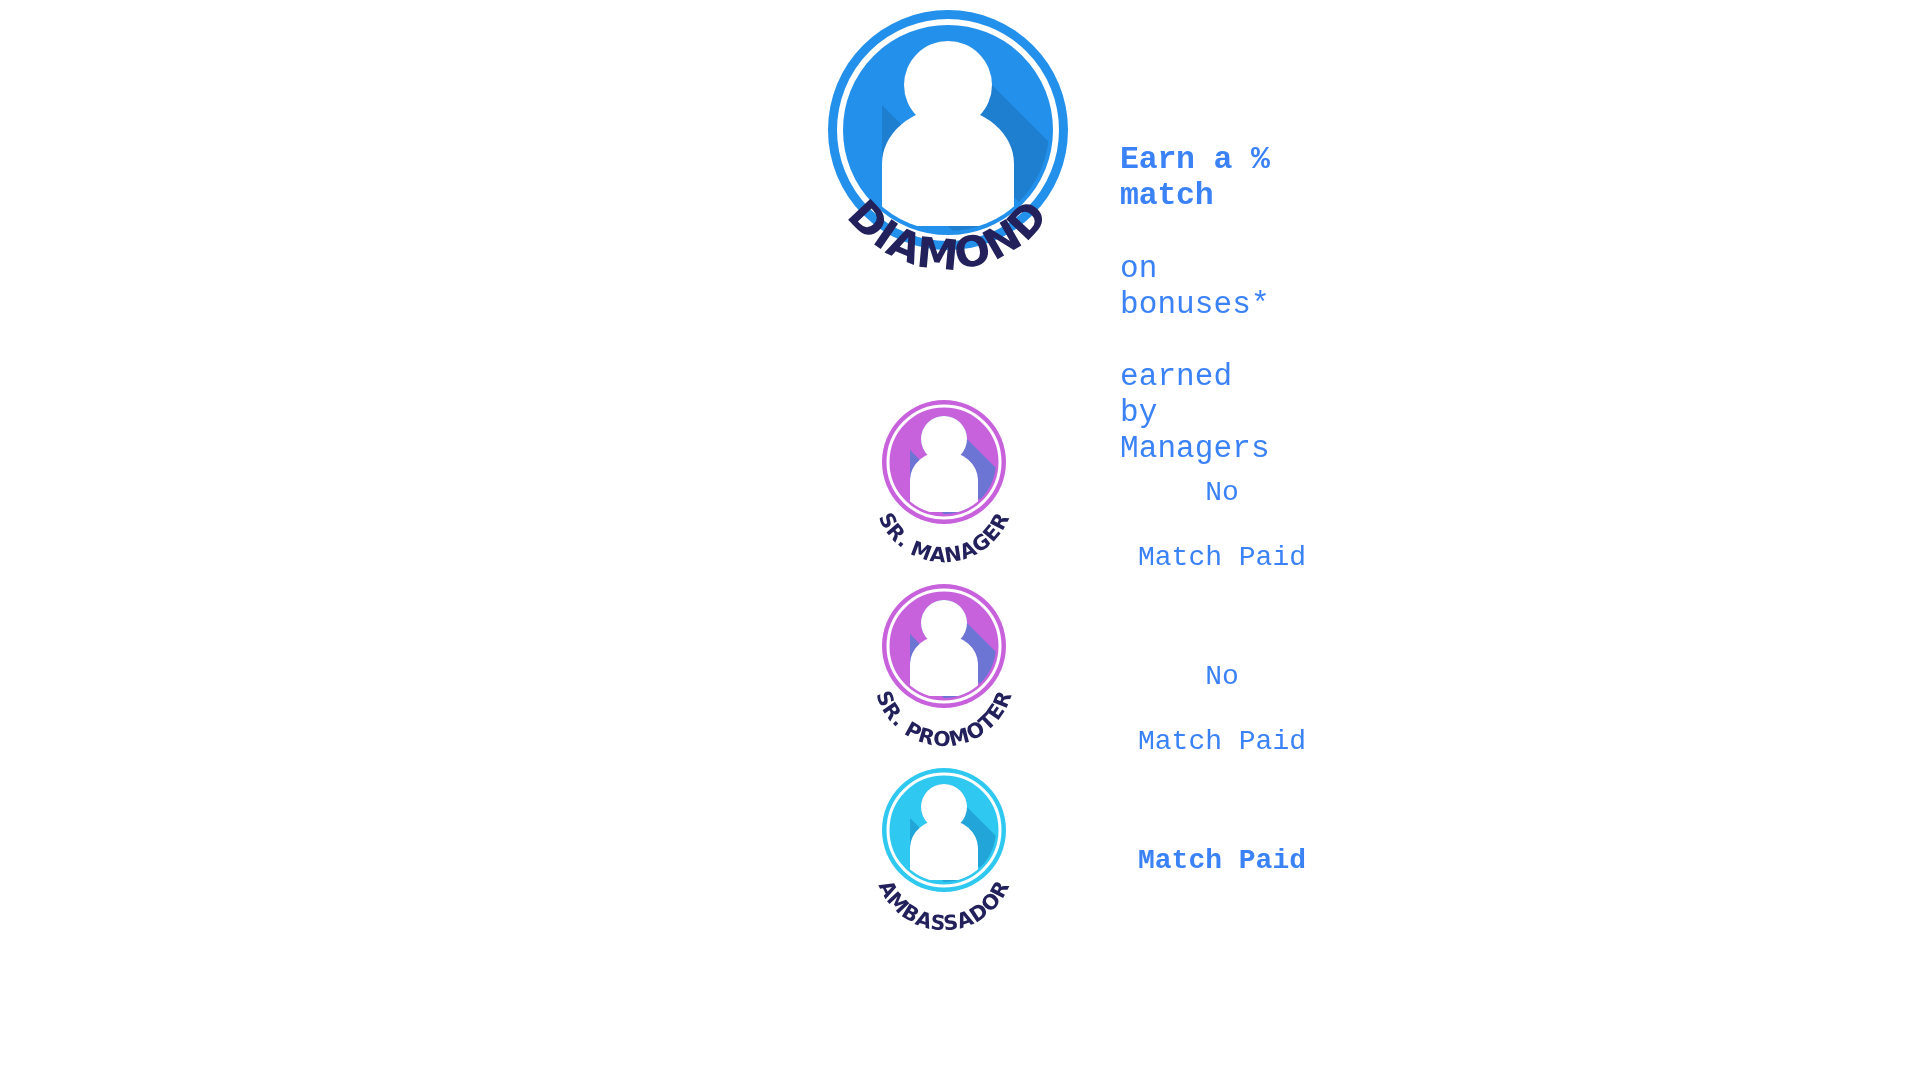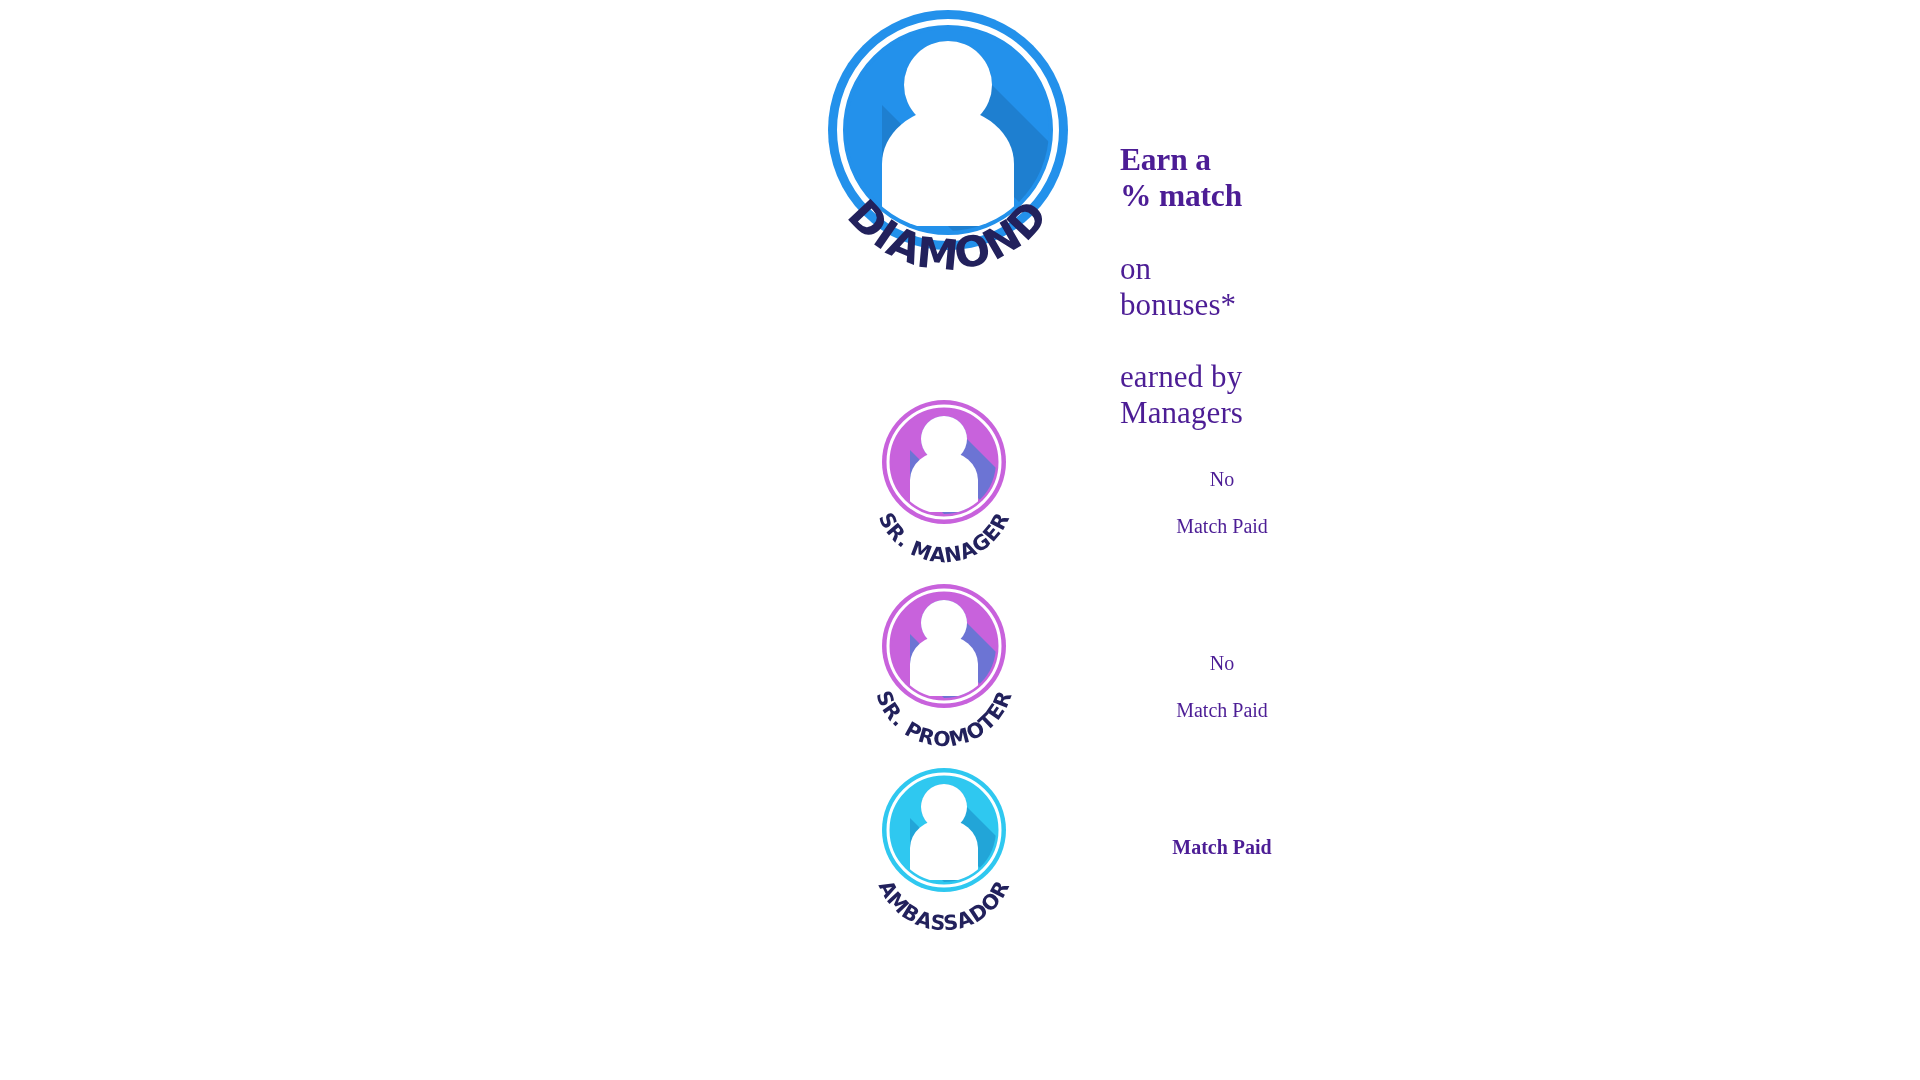--- a/index.html
+++ b/index.html
@@ -31,24 +31,24 @@
   .badge-wrap {
     position: absolute;
     left: 0;
     top: 0;
   }
 
   .badge-svg { display: block; }
 
   .tier-text {
     position: absolute;
-    color: #4c1d95;
+    color: #3b82f6;
     line-height: 1.16;
     white-space: pre-line;
-    font-family: Liberation Serif, serif;
+    font-family: Liberation Mono, monospace;
   }
 
   
   #tier-diamond { left: 820px; top: 8px; }
   #tier-diamond .badge-wrap { left: 0; top: 0; }
   #diamond-text {
     left: 300px;
     top: 98px;
     font-size: 31px;
     letter-spacing: 0.1px;
@@ -61,21 +61,21 @@
     letter-spacing: -0.2px;
   }
   #diamond-text .sub { display: block; font-weight: normal; }
 
   
   #tier-srmanager  { left: 876px; top: 400px; }
   #tier-srpromoter { left: 876px; top: 584px; }
   #tier-ambassador { left: 876px; top: 768px; }
 
   .small-text {
-    font-size: 20px;
+    font-size: 28px;
     text-align: center;
     width: 340px;
   }
   #srmanager-text  { left: 176px; top: 45px; }
   #srpromoter-text { left: 176px; top: 45px; }
   #ambassador-text { left: 176px; top: 45px; font-weight: bold; }
   .small-text .l1 { display: block; }
   .small-text .l2 { display: block; }
 </style>
 </head>

